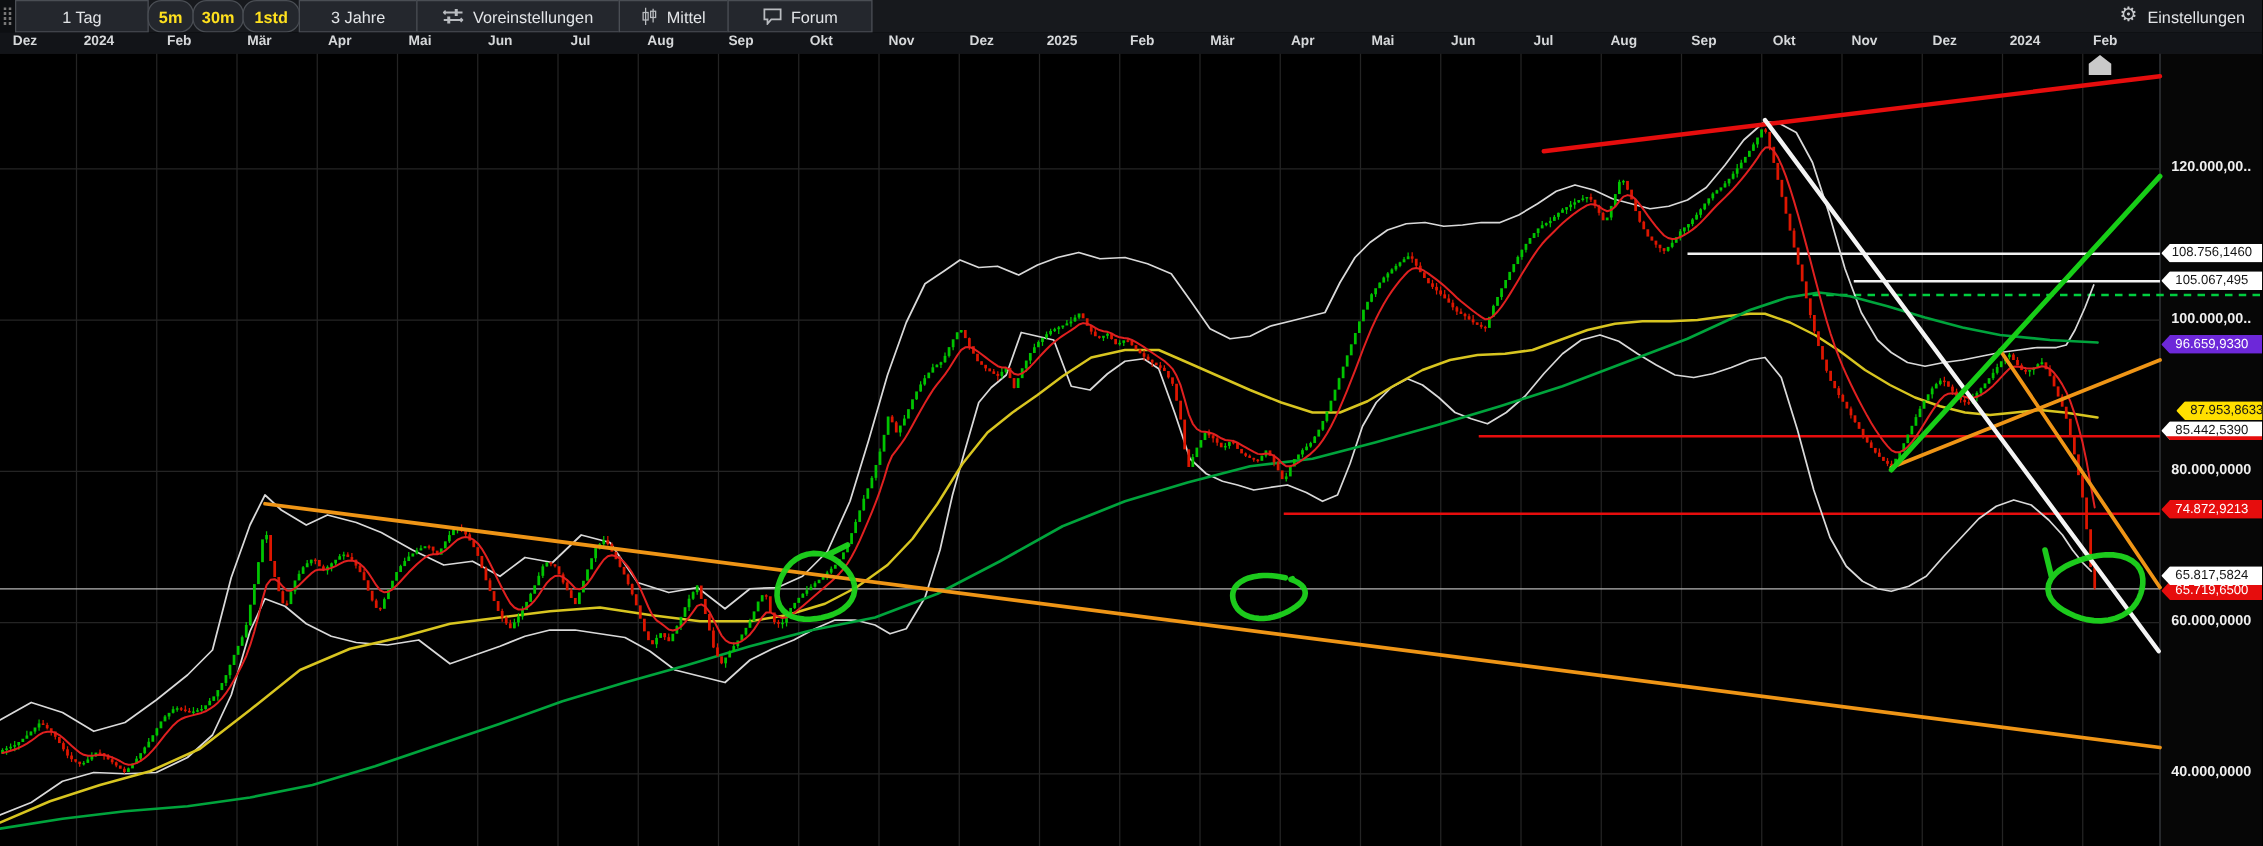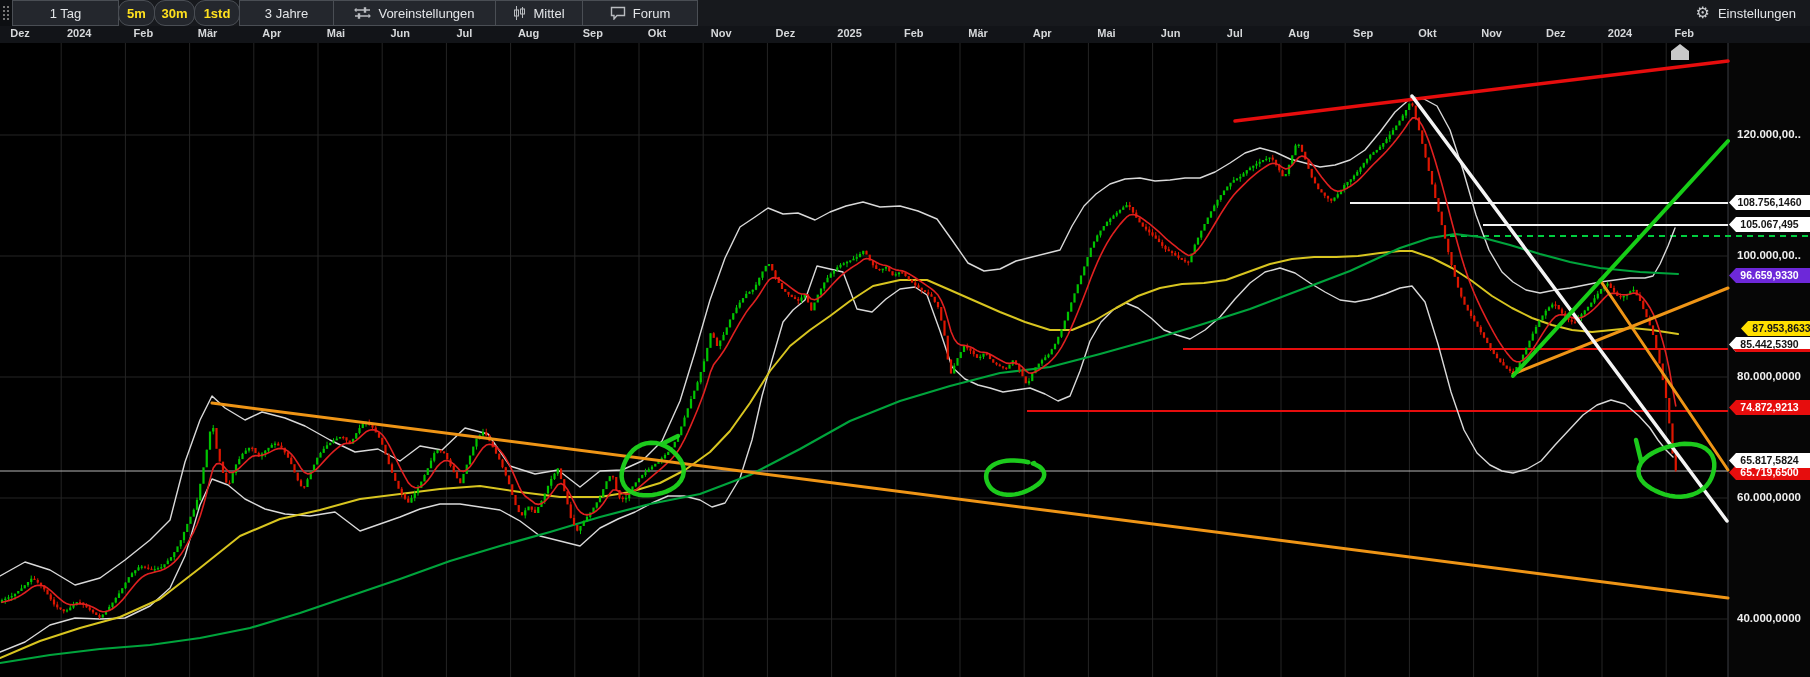--- a/index.html
+++ b/index.html
@@ -27,21 +27,21 @@
   #xaxis{position:absolute;left:0;top:26px;width:1810px;height:17px;background:#121418;
          border-bottom:1px solid #2c2f34;}
   .xlab{position:absolute;top:1px;font-size:11px;font-weight:bold;color:#d6d8da;
         transform:translateX(-50%);white-space:nowrap;}
   
   #chart-svg{position:absolute;left:0;top:0;}
   
   .ylab{position:absolute;left:1737px;width:72px;height:14px;font-size:11.5px;font-weight:bold;
         color:#efefef;white-space:nowrap;}
   .ytag{position:absolute;left:1729px;width:81px;height:15px;line-height:15px;font-size:10.5px;
-        font-weight:bold;text-align:center;white-space:nowrap;
+        font-weight:normal;text-align:center;white-space:nowrap;
         clip-path:polygon(7px 0,100% 0,100% 100%,7px 100%,0 50%);}
   .ytag.accent{box-shadow:inset 0 -3px 0 #e60d0d;}
 </style>
 </head>
 <body>
 <div id="app">
 
 <div id="toolbar">
   <div class="handle">
         <i></i>

